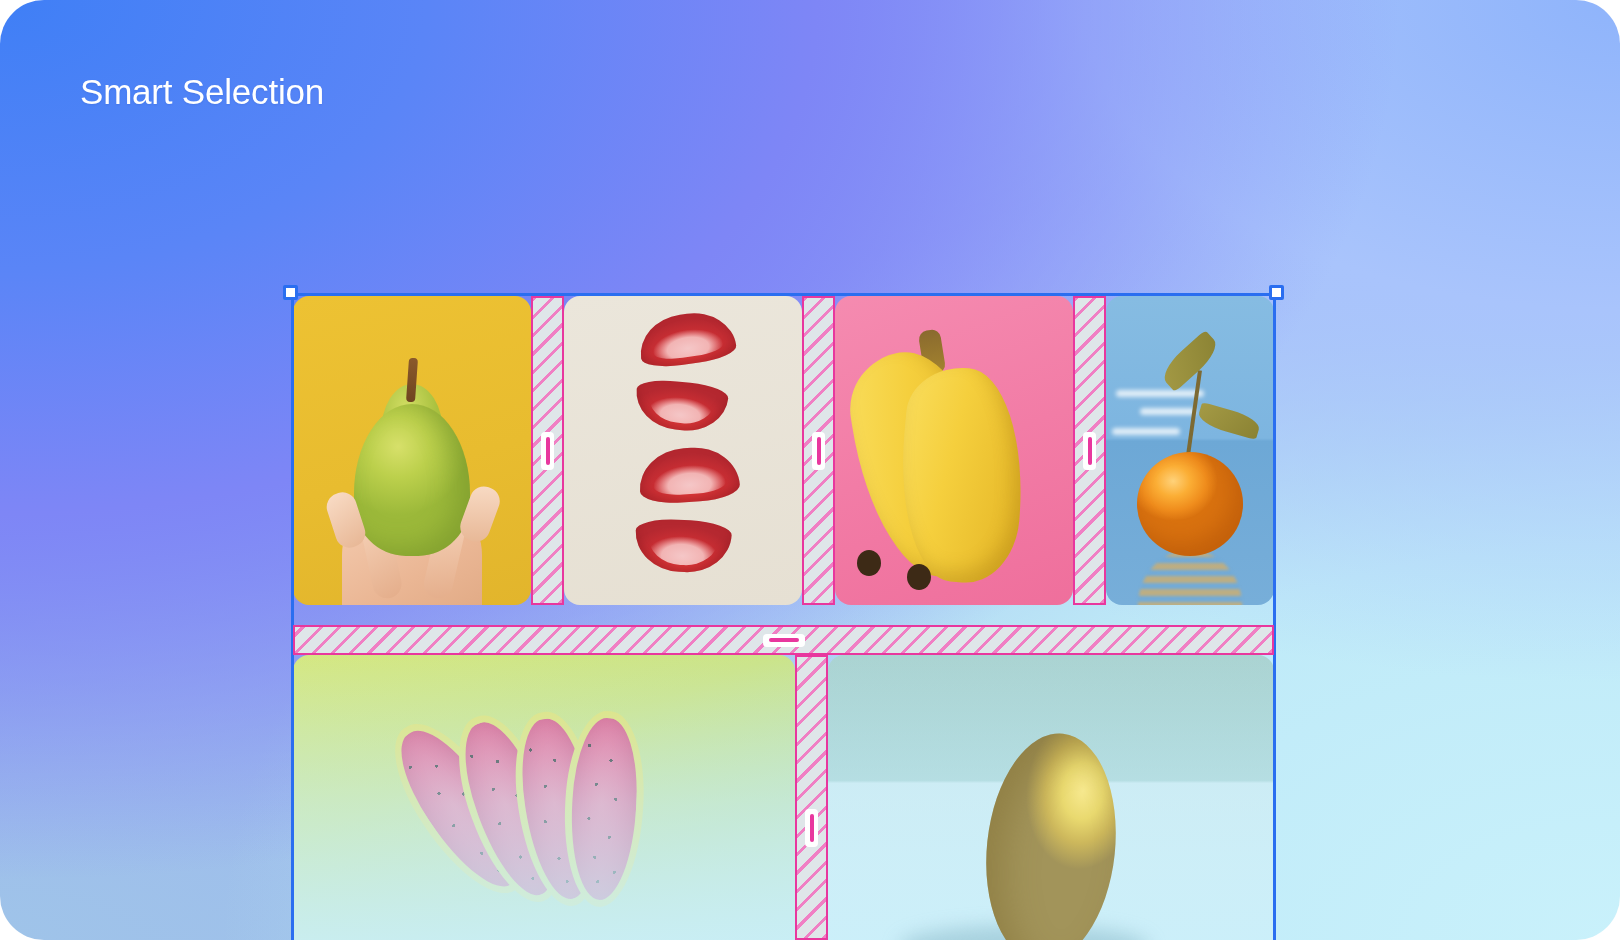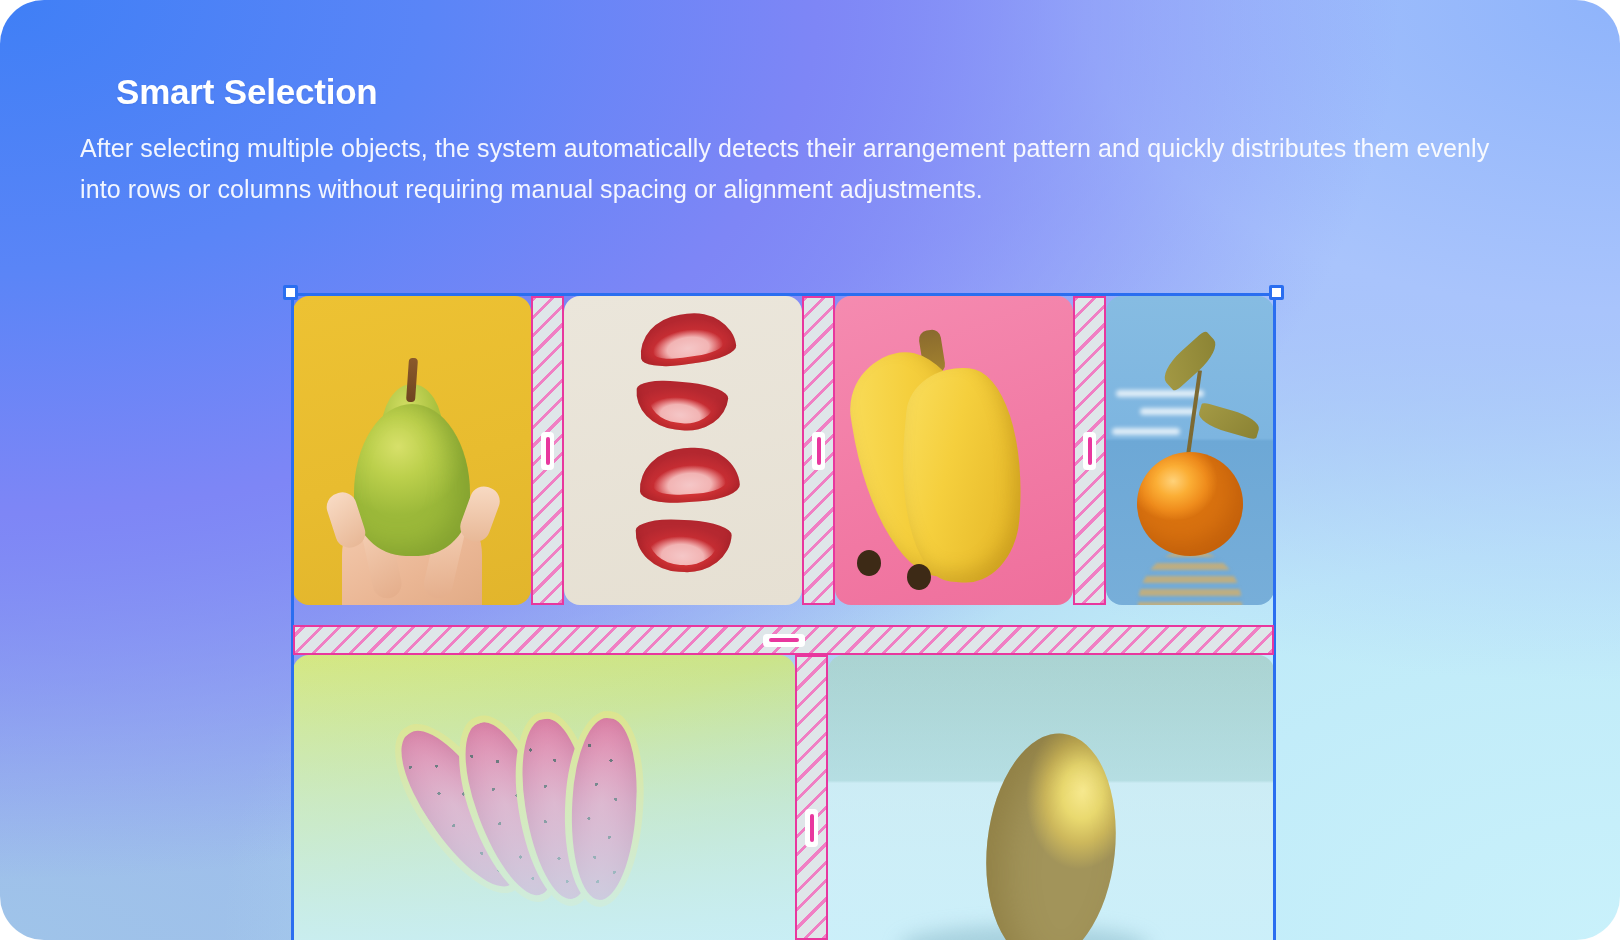--- a/index.html
+++ b/index.html
@@ -30,26 +30,25 @@
 
   
   #header {
     position: absolute;
     left: 80px;
     top: 72px;
     width: 1430px;
   }
   #title {
     font-size: 35px;
-    font-weight: 700;
+    font-weight: 400;
     letter-spacing: -0.2px;
     color: #ffffff;
     line-height: 1.15;
     text-shadow: 0 1px 2px rgba(30,60,140,0.12);
-    margin-left: 36px;
   }
   #subtitle {
     margin-top: 16px;
     font-size: 25px;
     font-weight: 300;
     line-height: 1.62;
     color: #ffffff;
     opacity: .93;
     max-width: 1410px;
     letter-spacing: .1px;
@@ -330,21 +329,20 @@
   }
   .gap-v-b .pill-v { margin-top: 60px; }
 </style>
 </head>
 <body>
 
 <div id="stage">
 
   <div id="header">
     <div id="title">Smart Selection</div>
-    <div id="subtitle">After selecting multiple objects, the system automatically detects their arrangement pattern and quickly distributes them evenly into rows or columns without requiring manual spacing or alignment adjustments.</div>
   </div>
 
   <div id="grid">
 
     <div class="card row1 c1">
       <div class="scene bg-pear">
         <div class="pear-stem"></div>
         <div class="pear-neck"></div>
         <div class="pear-body"></div>
         <div class="hand">

